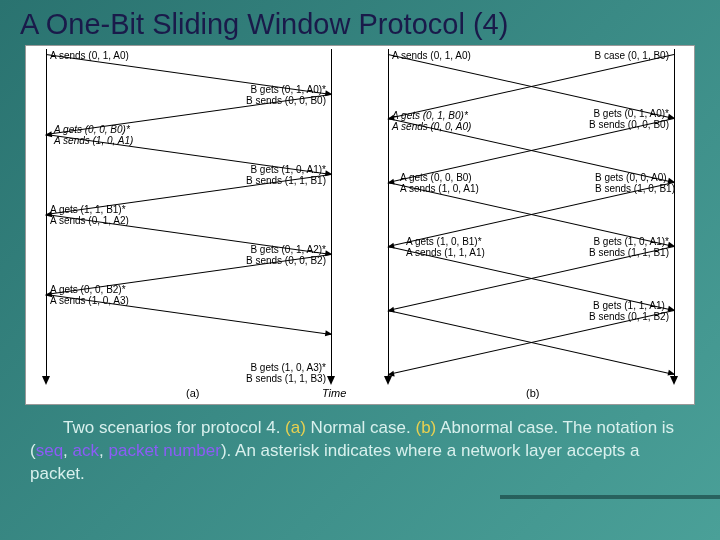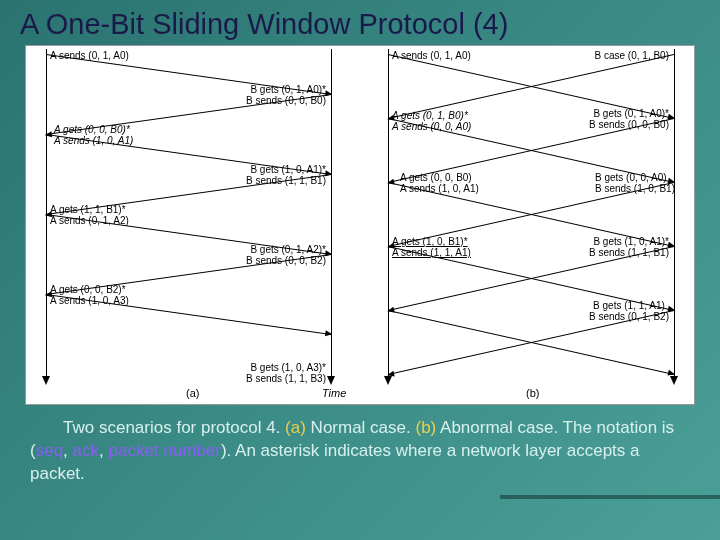--- a/index.html
+++ b/index.html
@@ -141,21 +141,21 @@
   <div id="labels-a-right">
       <div class="lbl" style="top: 38px; right: 368px; text-align: right;">B gets (0, 1, A0)*<br>B sends (0, 0, B0)</div>
       <div class="lbl" style="top: 118px; right: 368px; text-align: right;">B gets (1, 0, A1)*<br>B sends (1, 1, B1)</div>
       <div class="lbl" style="top: 198px; right: 368px; text-align: right;">B gets (0, 1, A2)*<br>B sends (0, 0, B2)</div>
       <div class="lbl" style="top: 278px; right: 368px; text-align: right; margin-top: 38px;">B gets (1, 0, A3)*<br>B sends (1, 1, B3)</div>
     </div>
   <div id="labels-b-left">
       <div class="lbl" style="top: 4px; left: 366px;">A sends (0, 1, A0)</div>
       <div class="lbl" style="top: 64px; left: 366px; font-style: italic;">A gets (0, 1, B0)*<br>A sends (0, 0, A0)</div>
       <div class="lbl" style="top: 126px; left: 346px; margin-left: 28px;">A gets (0, 0, B0)<br>A sends (1, 0, A1)</div>
-      <div class="lbl" style="top: 190px; left: 366px; text-decoration: underline;">A gets (1, 0, B1)*<br>A sends (1, 1, A1)</div>
+      <div class="lbl" style="top: 190px; left: 380px;">A gets (1, 0, B1)*<br>A sends (1, 1, A1)</div>
     </div>
   <div id="labels-b-right">
       <div class="lbl" style="top: 4px; right: 25px; text-align: right;">B case (0, 1, B0)</div>
       <div class="lbl" style="top: 62px; right: 25px; text-align: right;">B gets (0, 1, A0)*<br>B sends (0, 0, B0)</div>
       <div class="lbl" style="top: 126px; right: 19px; text-align: left;">B gets (0, 0, A0)<br>B sends (1, 0, B1)</div>
       <div class="lbl" style="top: 190px; right: 25px; text-align: right;">B gets (1, 0, A1)*<br>B sends (1, 1, B1)</div>
       <div class="lbl" style="top: 254px; right: 25px; text-align: center;">B gets (1, 1, A1)<br>B sends (0, 1, B2)</div>
     </div>
 </div>
 

